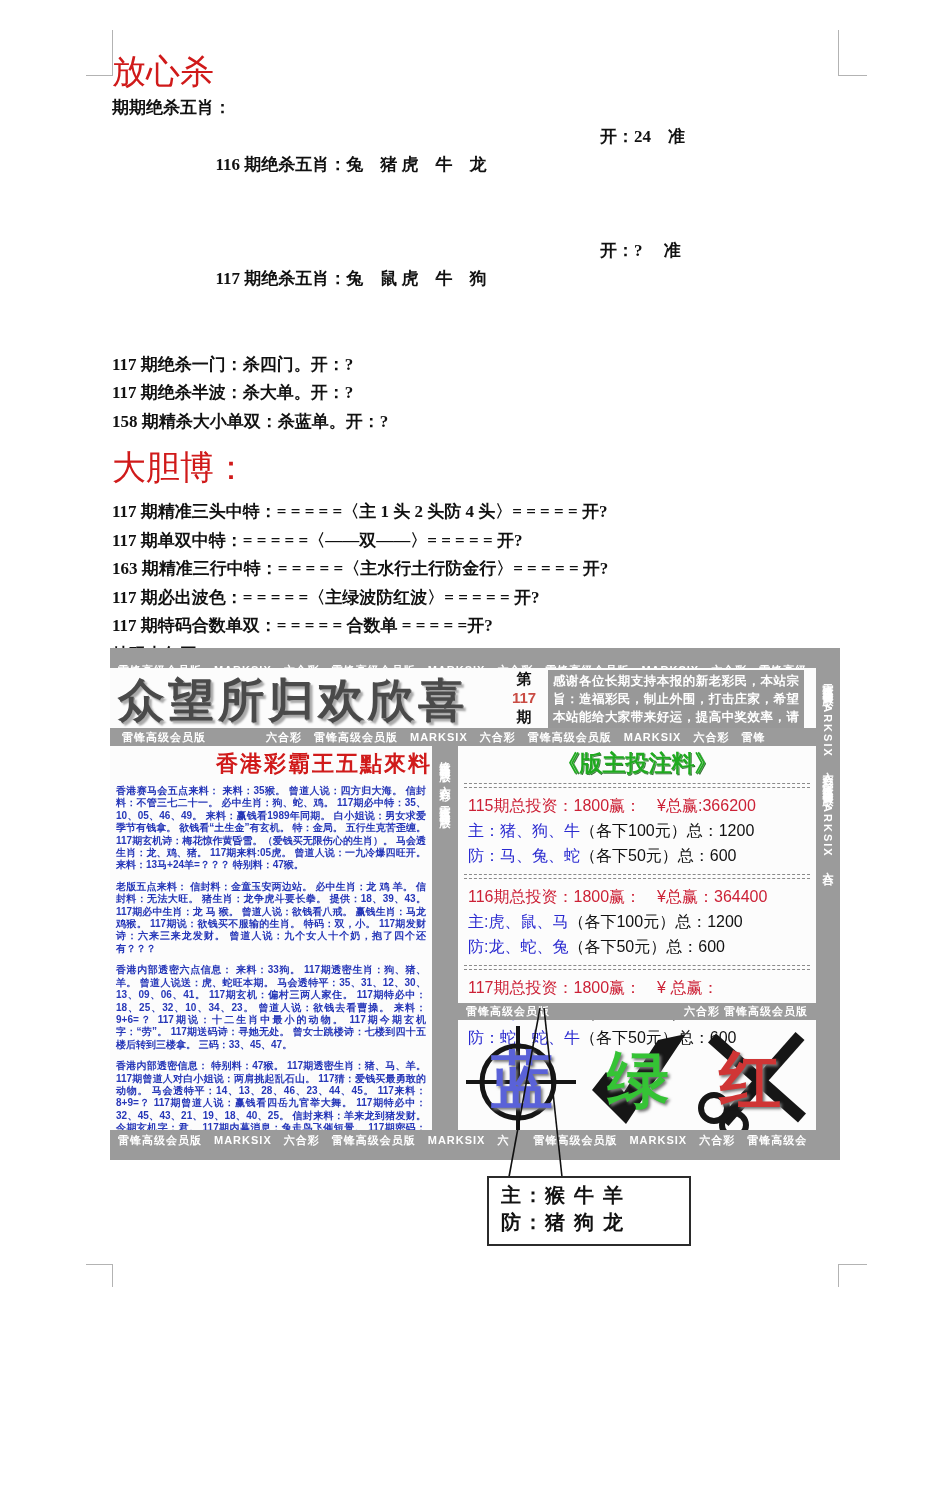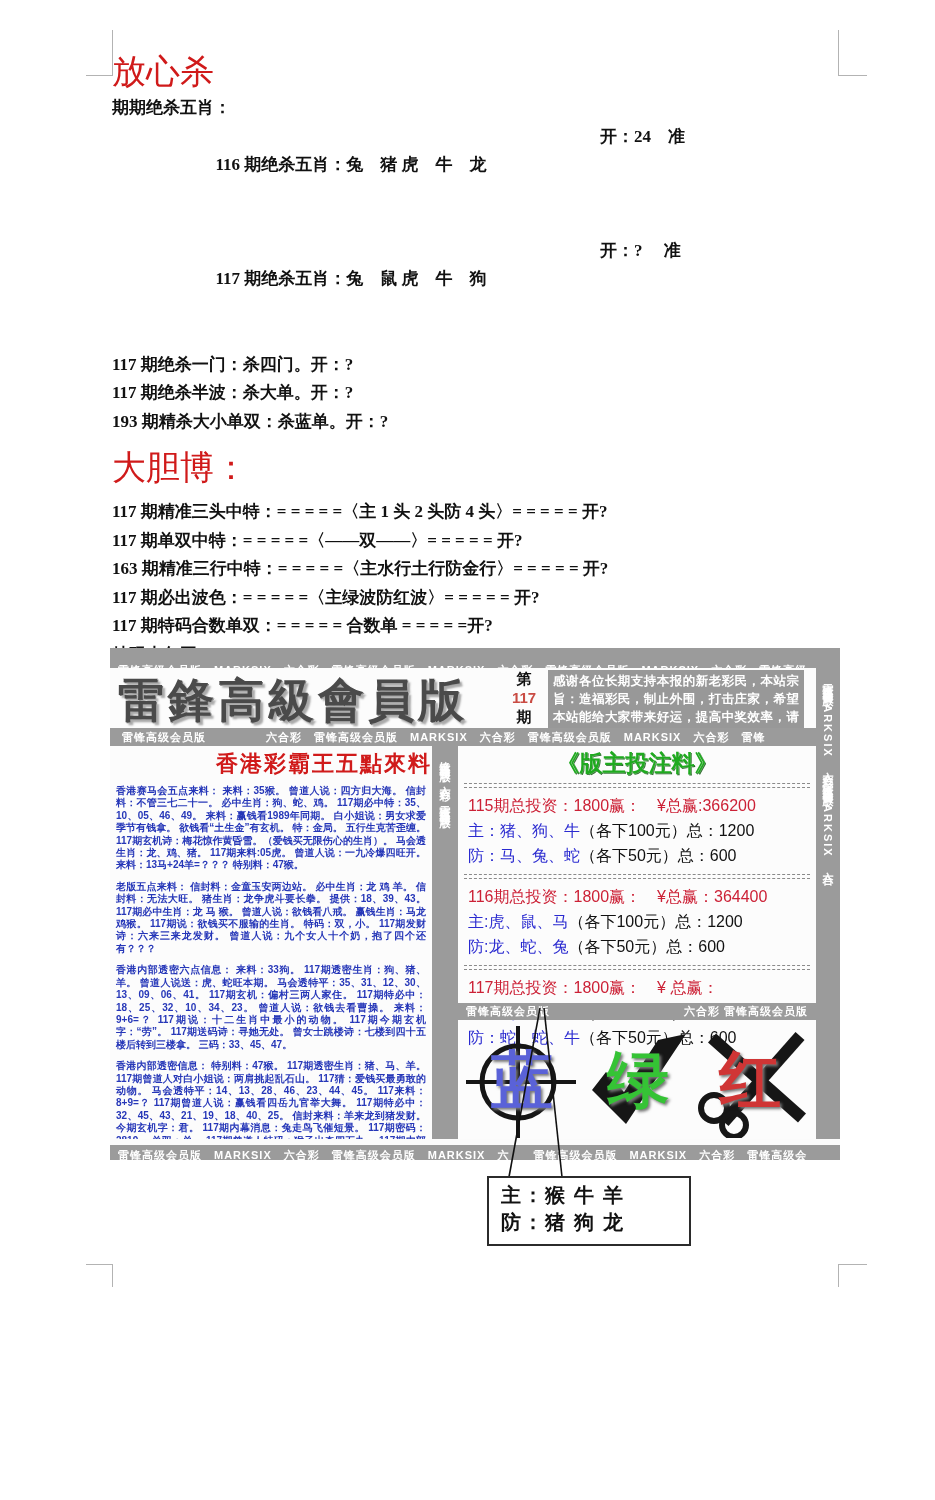--- a/index.html
+++ b/index.html
@@ -23,21 +23,21 @@
   .result .nums{font-family:"Liberation Sans","DejaVu Sans",sans-serif;font-size:27px;letter-spacing:0.5px;}
   .dateline{margin-top:15px;padding-left:95px;color:#cc0000;font-size:20px;font-weight:bold;line-height:27px;}
 
   
   .paper{position:absolute;left:110px;top:648px;width:730px;height:512px;background:#fbfbfb;
          font-family:"Liberation Sans","DejaVu Sans",sans-serif;overflow:hidden;}
   .gbar{position:absolute;background:#9b9b9b;color:#fff;font-size:11px;font-weight:bold;
         white-space:nowrap;overflow:hidden;letter-spacing:1px;}
   .p-topbar{left:0;right:0;top:0;height:20px;line-height:20px;padding:12px 8px;}
   .p-bar2{left:0;right:24px;top:80px;height:18px;line-height:18px;padding:0 12px;}
-  .p-bottombar{left:0;right:0;bottom:0;height:15px;line-height:21px;padding:0 8px;}
+  .p-bottombar{left:0;right:0;bottom:0;height:30px;line-height:21px;padding:0 8px;}
   .p-rightstrip{right:0;top:20px;bottom:21px;width:24px;writing-mode:vertical-rl;
         line-height:24px;letter-spacing:2px;padding:6px 0;font-size:11px;}
   .p-header{position:absolute;left:0;right:24px;top:20px;height:60px;background:#fcfcfc;}
   .masthead{position:absolute;left:8px;top:2px;font-size:46px;font-weight:bold;letter-spacing:4px;
         color:#4a4a4a;text-shadow:3px 3px 2px #aaa,1px 1px 0 #777;
         font-family:"Liberation Serif","DejaVu Serif",serif;}
   .issue{position:absolute;left:398px;top:1px;width:32px;text-align:center;font-weight:bold;
         font-size:15px;line-height:19px;color:#111;}
   .issue .num{color:#c94b43;}
   .notice{position:absolute;left:438px;top:2px;width:246px;background:#989898;color:#fff;
@@ -90,21 +90,21 @@
     <div class="b17 row-ind">
       <span>116 期绝杀五肖：兔　猪 虎　牛　龙</span>
       <span class="open">开：24　准</span>
     </div>
     <div class="b17 row-ind">
       <span>117 期绝杀五肖：兔　鼠 虎　牛　狗</span>
       <span class="open">开：?　 准</span>
     </div>
     <div class="b17">117 期绝杀一门：杀四门。开：?</div>
     <div class="b17">117 期绝杀半波：杀大单。开：?</div>
-    <div class="b17">193 期精杀大小单双：杀蓝单。开：?</div>
+    <div class="b17">158 期精杀大小单双：杀蓝单。开：?</div>
 
     <div class="red-h h2gap">大胆博：</div>
     <div class="b17">117 期精准三头中特：= = = = =〈主 1 头 2 头防 4 头〉= = = = = 开?</div>
     <div class="b17">117 期单双中特：= = = = =〈——双——〉= = = = = 开?</div>
     <div class="b17">163 期精准三行中特：= = = = =〈主水行土行防金行〉= = = = = 开?</div>
     <div class="b17">117 期必出波色：= = = = =〈主绿波防红波〉= = = = = 开?</div>
     <div class="b17">117 期特码合数单双：= = = = = 合数单 = = = = =开?</div>
 
     <div class="b17">特码大包围：</div>
     <div class="b17">龙 01.13.49 兔 02.14.26 虎 03.15.39 牛 04.16.28 鼠 05.29.41 猪 06.18.42</div>
@@ -113,21 +113,21 @@
     <div class="result">
       <span>116 期六合彩搅珠结果：</span><span class="nums">45-07-15-04-46-21</span><span> 特开 24/马</span>
     </div>
     <div class="dateline">116 期开奖日期 11 月 04 日（星期二）21:35</div>
   </div>
 
   <div class="paper">
     <div class="gbar p-topbar">雷锋高级会员版　MARKSIX　六合彩　雷锋高级会员版　MARKSIX　六合彩　雷锋高级会员版　MARKSIX　六合彩　雷锋高级</div>
 
     <div class="p-header">
-      <div class="masthead">雷鋒高級會員版</div>
+      <div class="masthead">众望所归欢欣喜</div>
       <div class="issue">
         <div>第</div>
         <div class="num">117</div>
         <div>期</div>
       </div>
       <div class="notice">感谢各位长期支持本报的新老彩民，本站宗旨：造福彩民，制止外围，打击庄家，希望本站能给大家带来好运，提高中奖效率，请记得住本站</div>
     </div>
 
     <div class="gbar p-bar2">雷锋高级会员版　　　　　六合彩　雷锋高级会员版　MARKSIX　六合彩　雷锋高级会员版　MARKSIX　六合彩　雷锋</div>
     <div class="gbar p-rightstrip">雷锋高级会员版 MARKSIX 六合彩 雷锋高级会员版 MARKSIX 六合</div>

